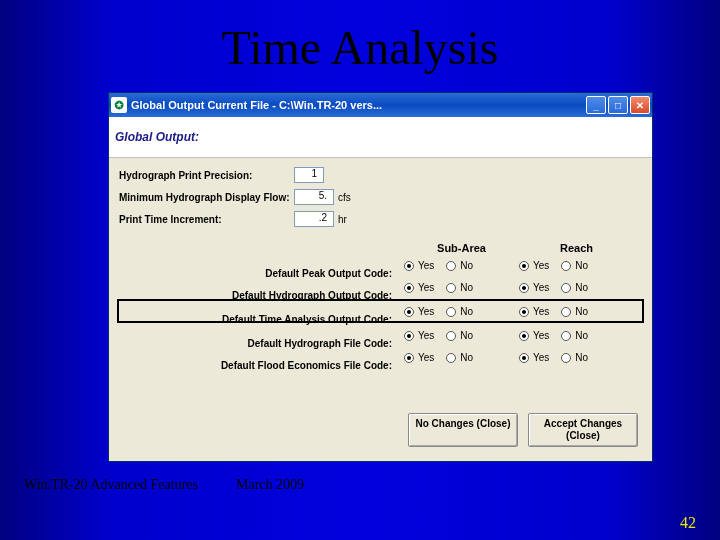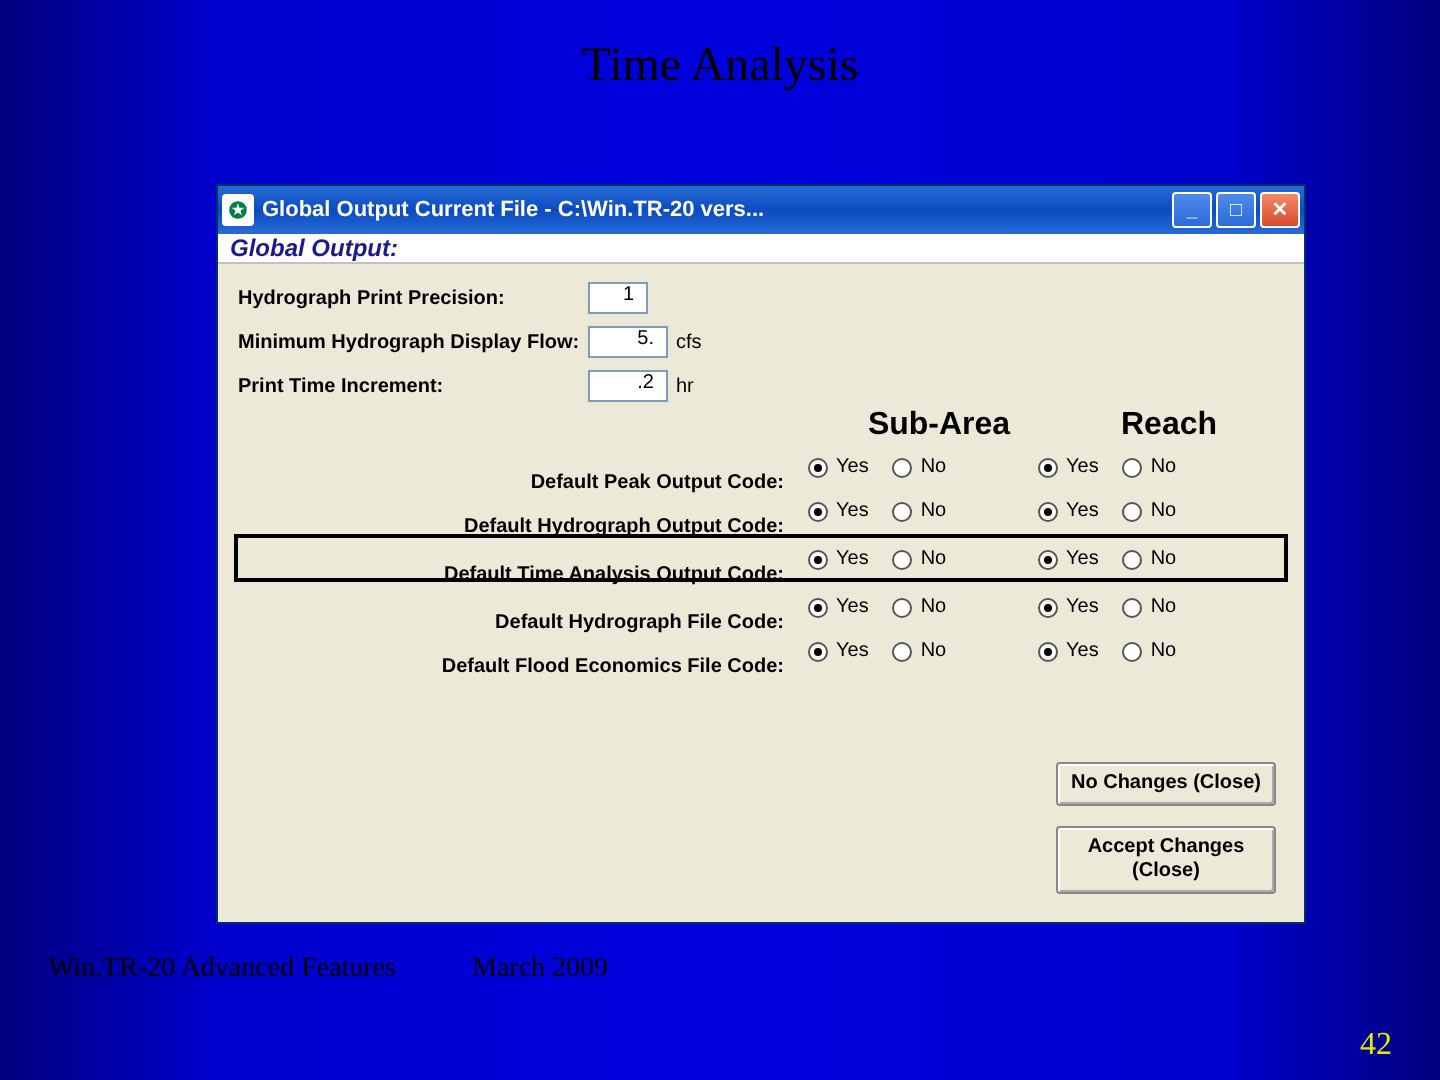--- a/index.html
+++ b/index.html
@@ -4,21 +4,21 @@
 <style>
   * { box-sizing: border-box; margin: 0; padding: 0; }
   html, body { width: 720px; height: 540px; overflow: hidden; }
   body {
     background: linear-gradient(to right, #000080 0%, #0000cc 15%, #0000dd 50%, #0000cc 85%, #000080 100%);
     font-family: "Times New Roman", serif;
     position: relative;
   }
   .slide-title {
     color: #000;
-    font-size: 24px;
+    font-size: 48px;
     text-align: center;
     padding-top: 20px;
     font-weight: normal;
   }
   .window {
     position: absolute;
     left: 108px;
     top: 92px;
     width: 545px;
     height: 370px;
@@ -60,21 +60,21 @@
     justify-content: center;
     font-size: 10px;
     font-weight: bold;
     color: #fff;
   }
   .win-btn.min { background: linear-gradient(#4f8bea,#2a6bd8); }
   .win-btn.max { background: linear-gradient(#4f8bea,#2a6bd8); }
   .win-btn.close { background: linear-gradient(#f28a6a,#d84b2a); }
   .subheader {
     background: #fff;
-    padding: 0 6px;
+    padding: 13px 6px;
     font-style: italic;
     font-weight: bold;
     color: #1a1a8a;
     font-size: 12px;
     border-bottom: 1px solid #c0c0c0;
   }
   .content {
     padding: 6px 10px 10px 10px;
     font-size: 10px;
     color: #000;
@@ -88,24 +88,23 @@
     height: 16px;
     font-size: 10px;
     padding: 0 6px 0 2px;
     text-align: right;
     display: inline-block;
   }
   .unit { margin-left: 4px; font-size: 10px; }
 
   .section-hdrs {
     display: flex;
-    margin-top: 0;
-    font-weight: bold;
-    font-size: 16px;
-    justify-content: flex-end;
+    margin-top: 12px;
+    font-weight: bold;
+    font-size: 11px;
   }
   .section-hdrs .spacer-col { width: 285px; }
   .section-hdrs .col { width: 115px; text-align: center; }
 
   .opt-row {
     display: flex;
     align-items: center;
     height: 22px;
   }
   .opt-row.hl {
@@ -145,21 +144,20 @@
     border-radius: 50%;
   }
   .rg-label { margin-right: 8px; }
 
   .btn-row {
     position: absolute;
     bottom: 14px;
     right: 14px;
     display: flex;
     gap: 10px;
-    flex-direction: column;
   }
   .btn {
     width: 110px;
     padding: 4px 4px;
     background: #ece9d8;
     border: 1px solid #888;
     border-radius: 2px;
     text-align: center;
     font-size: 10px;
     font-weight: bold;

